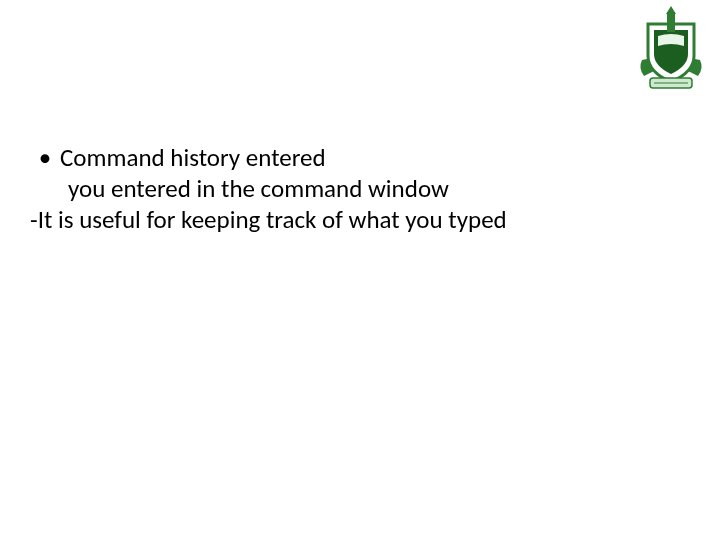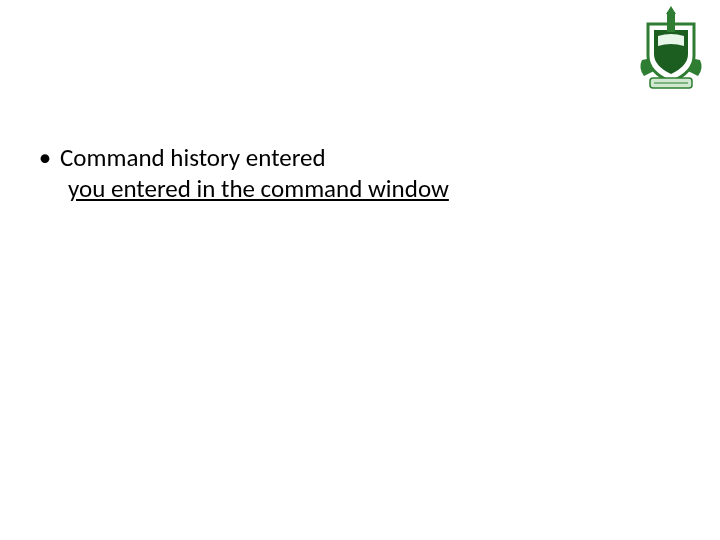--- a/index.html
+++ b/index.html
@@ -43,21 +43,20 @@
   }
   .bullet-text {
     flex: 1;
   }
   
   .line2 {
     padding-left: 0px;
   }
   .line2-wrap {
     padding-left: 38px;
-    text-decoration: underline;
   }
 </style>
 </head>
 <body>
 
 <div class="slide">
 
   <div class="logo">
     <svg viewBox="0 0 70 90" width="70" height="90">
 
@@ -77,15 +76,16 @@
       <line x1="18" y1="77" x2="52" y2="77" stroke="#2e7d32" stroke-width="1"></line>
     </svg>
   </div>
 
   <div class="content">
     <div class="bullet-row">
       <span class="bullet-marker">•</span>
       <span class="bullet-text">Command history entered</span>
     </div>
     <div class="line2-wrap">you entered in the command window</div>
+    <div class="line2">-It is useful for keeping track of what you typed</div>
   </div>
 
 </div>
 
 </body></html>

